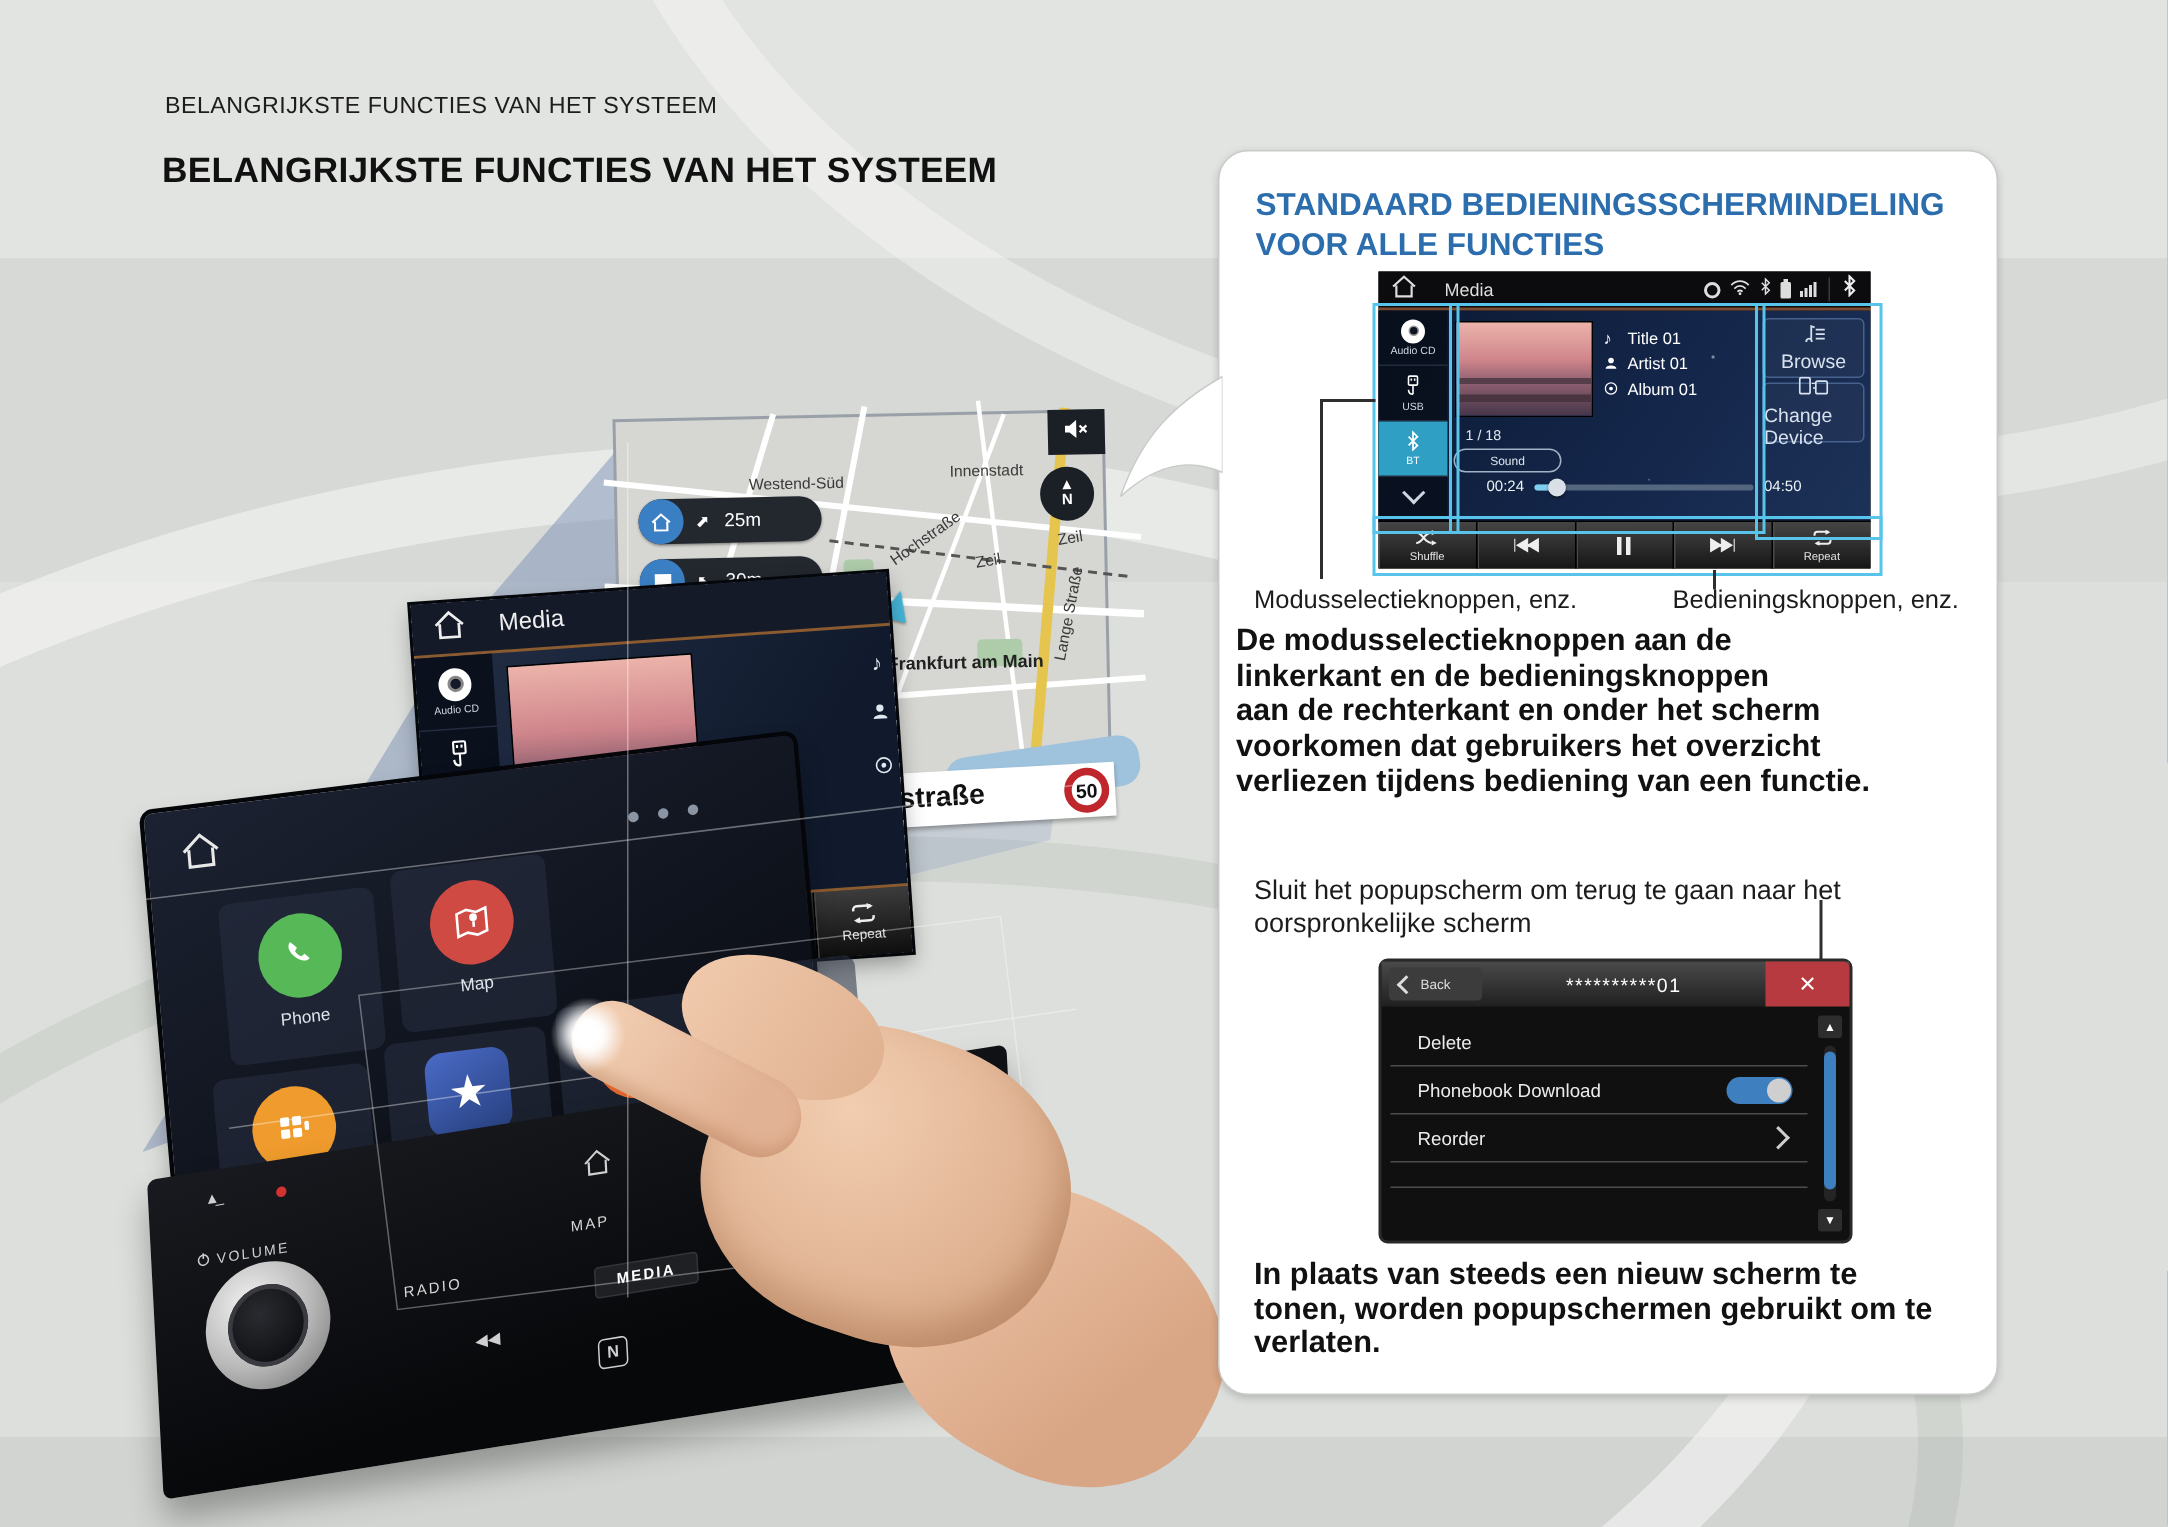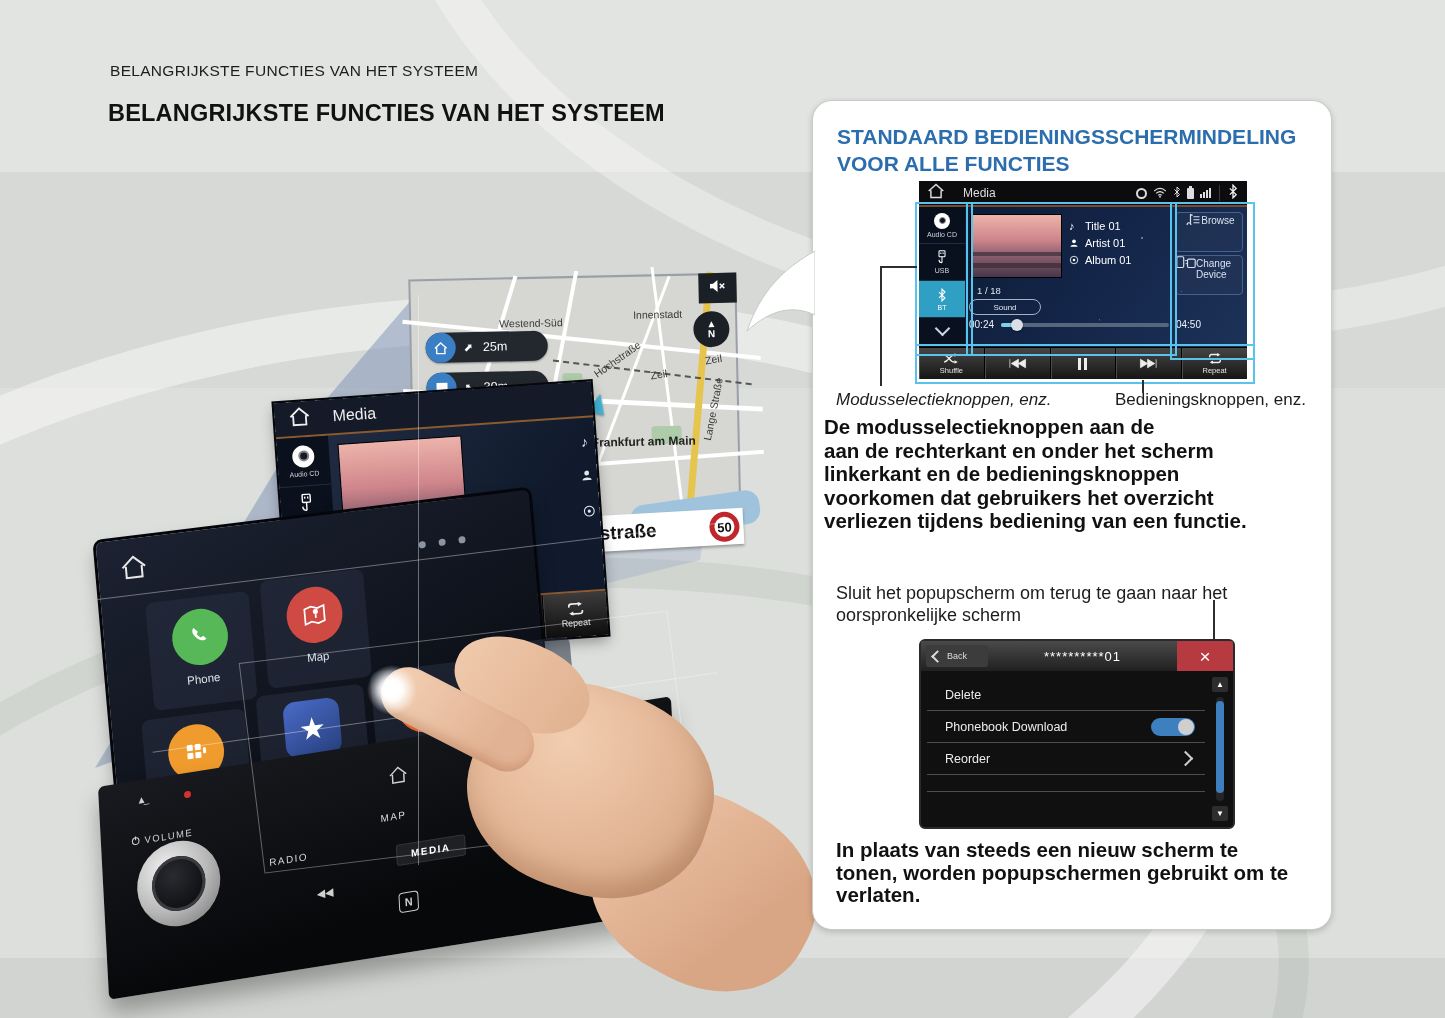--- a/index.html
+++ b/index.html
@@ -25,21 +25,21 @@
   .statusbar{position:absolute;left:0;top:0;right:0;height:24px;background:#0c0c0e;display:flex;align-items:center;}
   .scrnbody{position:absolute;left:0;top:24px;right:0;height:143px;background:linear-gradient(125deg,#0b1a33 0%,#14264a 55%,#1d3258 100%);border-top:2px solid #7a4a30;box-sizing:border-box;
     background-image:radial-gradient(1.5px 1.5px at 68% 22%,rgba(255,255,255,.7),transparent),radial-gradient(1px 1px at 80% 60%,rgba(255,255,255,.55),transparent),radial-gradient(1px 1px at 55% 80%,rgba(255,255,255,.4),transparent),linear-gradient(125deg,#0b1a33 0%,#14264a 55%,#1d3258 100%);}
   .rail{position:absolute;left:0;top:0;bottom:0;width:46px;background:rgba(8,14,26,.85);display:flex;flex-direction:column;}
   .railcell{flex:0 0 36px;display:flex;flex-direction:column;align-items:center;justify-content:center;color:#cfd6e0;font-size:7px;border-bottom:1px solid #222c3e;}
   .railsel{background:#2f9fc4;color:#fff;}
   .pill{border:1px solid #9fb2c6;border-radius:8px;color:#dfe7ef;font-size:8px;display:flex;align-items:center;justify-content:center;}
   .ctrlbar{position:absolute;left:0;bottom:0;right:0;height:31px;display:flex;background:linear-gradient(#454545,#161616);border-top:1px solid #000;}
   .ctrlcell{flex:1;display:flex;flex-direction:column;align-items:center;justify-content:center;color:#e3e3e3;font-size:7.5px;border-right:1px solid #000;box-shadow:inset 1px 0 0 #4a4a4a;}
   .hibox{position:absolute;border:2px solid #58c4ec;pointer-events:none;}
-  .sbtn{position:absolute;left:4px;right:4px;border:1px solid #47618d;border-radius:4px;background:rgba(38,55,88,.55);color:#d8e2ef;display:flex;flex-direction:row;align-items:flex-start;justify-content:center;font-size:10px;}
+  .sbtn{position:absolute;left:4px;right:4px;border:1px solid #47618d;border-radius:4px;background:rgba(38,55,88,.55);color:#d8e2ef;display:flex;flex-direction:column;align-items:center;justify-content:center;font-size:13px;}
   
   #shot2{position:absolute;left:106px;top:538px;width:316px;height:190px;background:#101010;border:2px solid #2a2a2a;border-radius:6px;box-sizing:border-box;}
   .pophead{position:absolute;left:0;top:0;right:0;height:30px;background:linear-gradient(#4a4a4a,#202020);display:flex;align-items:center;}
   .poprow{height:31px;display:flex;align-items:center;border-bottom:1px solid #4d4d4d;color:#ececec;font-size:12.5px;padding-left:18px;position:relative;}
   .chev{width:9px;height:9px;border-top:2px solid #cfcfcf;border-right:2px solid #cfcfcf;transform:rotate(45deg);}
   
   .maplabel{position:absolute;font-size:10.5px;color:#3a3a3a;white-space:nowrap;}
   .street{position:absolute;background:#fff;}
   .gpatch{position:absolute;background:#aecbaa;border-radius:3px;}
   .tilelabel{color:#dde3ea;font-size:11.5px;text-align:center;}
@@ -447,21 +447,21 @@
               <span style="font-size:11px;">Album 01</span>
             </div>
         </div>
 
         <div class="abs" style="left:58px;top:78px;font-size:9.5px;color:#dfe7ef;">1 / 18</div>
         <div class="abs pill" style="left:50px;top:92px;width:70px;height:14px;">
             <span>Sound</span>
           </div>
 
         <div class="abs" style="left:50px;top:112px;width:232px;display:flex;align-items:center;">
-          <span style="font-size:10px;color:#eef3f8;">00:24</span>
+          <span style="font-size:10px;color:#eef3f8;padding-left:22px;">00:24</span>
           <span style="flex:1;height:4px;background:#55677f;border-radius:2px;margin:0 7px;position:relative;">
             <span style="position:absolute;left:0;top:0;height:4px;width:9%;background:#7fd0f0;border-radius:2px;"></span>
             <span style="position:absolute;left:6%;top:-4px;width:12px;height:12px;border-radius:50%;background:#d9dfe6;box-shadow:0 1px 2px rgba(0,0,0,.5);"></span>
           </span>
           <span style="font-size:10px;color:#eef3f8;">04:50</span>
         </div>
 
         <div class="abs" style="right:0;top:0;bottom:0;width:76px;">
           <div class="sbtn" style="top:5px;height:38px;">
             <span><svg width="18" height="12" viewBox="0 0 24 16">
@@ -516,27 +516,27 @@
 
       <div class="hibox" style="left:-4px;top:21px;width:54px;height:150px;"></div>
       <div class="hibox" style="left:47px;top:21px;width:207px;height:150px;"></div>
       <div class="hibox" style="left:251px;top:21px;width:81px;height:154px;"></div>
       <div class="hibox" style="left:-4px;top:163px;width:336px;height:36px;"></div>
     </div>
 
     <div class="lead" style="left:67px;top:165px;width:37px;height:2px;"></div>
     <div class="lead" style="left:67px;top:165px;width:2px;height:120px;"></div>
     <div class="lead" style="left:329px;top:279px;width:2px;height:13px;"></div>
-    <div class="abs callout" style="left:23px;top:289px;font-style:italic;">Modusselectieknoppen, enz.</div>
+    <div class="abs callout" style="left:23px;top:289px;">Modusselectieknoppen, enz.</div>
     <div class="abs callout" style="left:302px;top:289px;">Bedieningsknoppen, enz.</div>
 
     <div class="abs" style="left:11px;top:314px;">
       <div class="boldline">De modusselectieknoppen aan de</div>
+      <div class="boldline">linkerkant en de bedieningsknoppen</div>
       <div class="boldline">aan de rechterkant en onder het scherm</div>
-      <div class="boldline">linkerkant en de bedieningsknoppen</div>
       <div class="boldline">voorkomen dat gebruikers het overzicht</div>
       <div class="boldline">verliezen tijdens bediening van een functie.</div>
     </div>
 
     <div class="abs" style="left:23px;top:481px;">
       <div class="introline">Sluit het popupscherm om terug te gaan naar het</div>
       <div class="introline">oorspronkelijke scherm</div>
     </div>
     <div class="lead" style="left:400px;top:499px;width:2px;height:40px;"></div>
 

